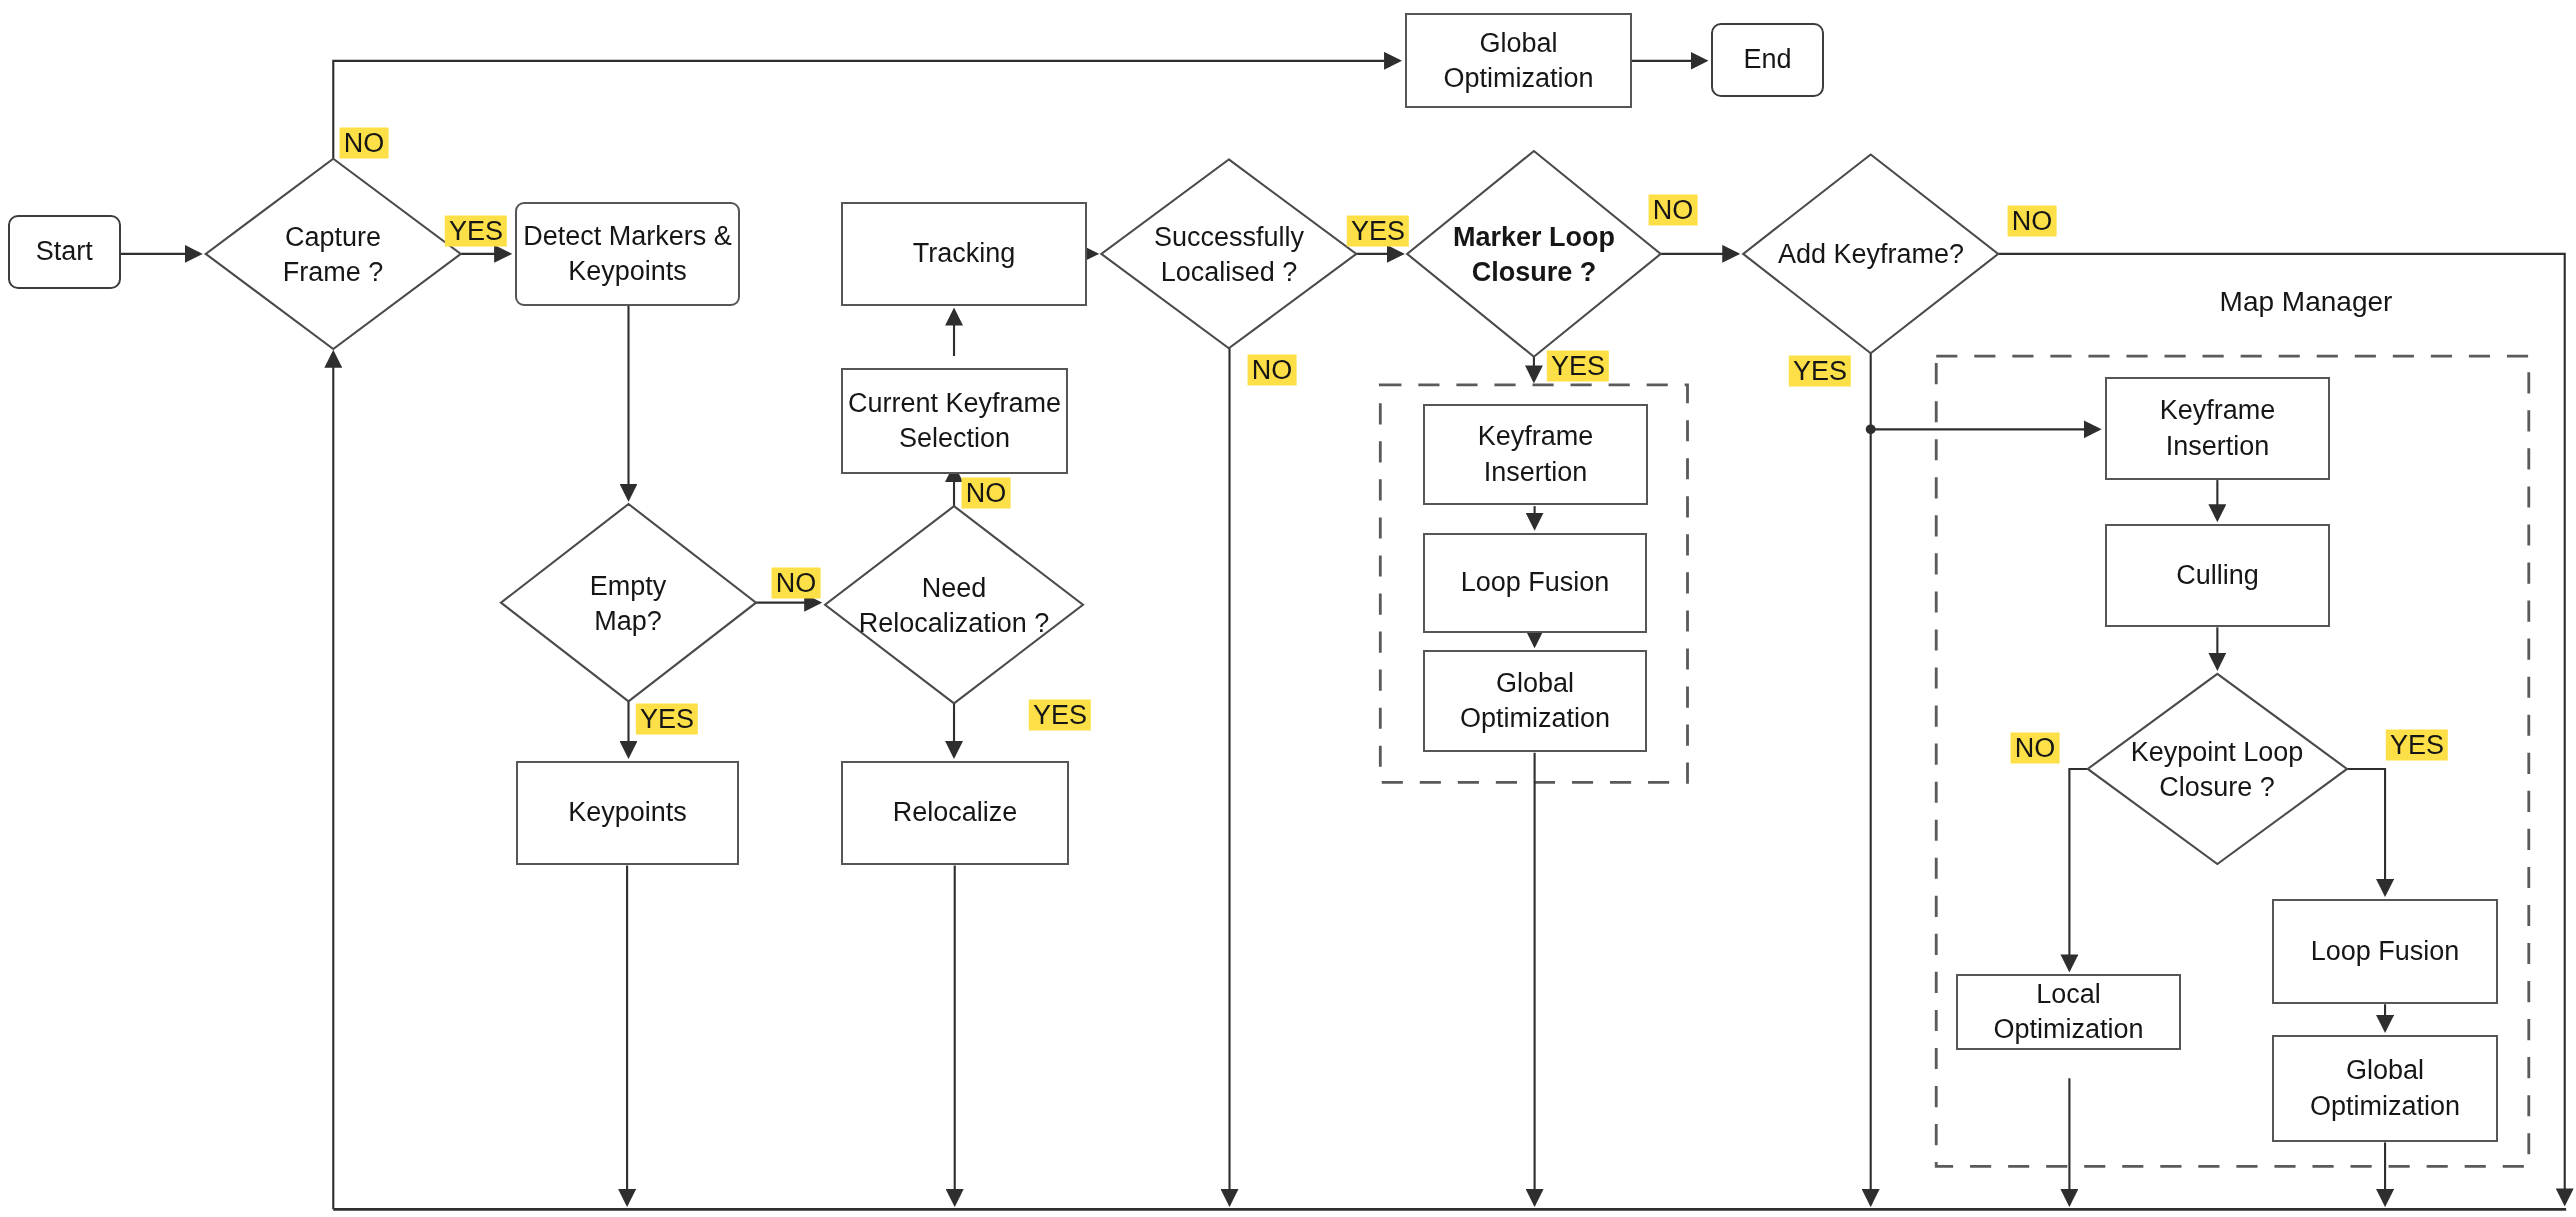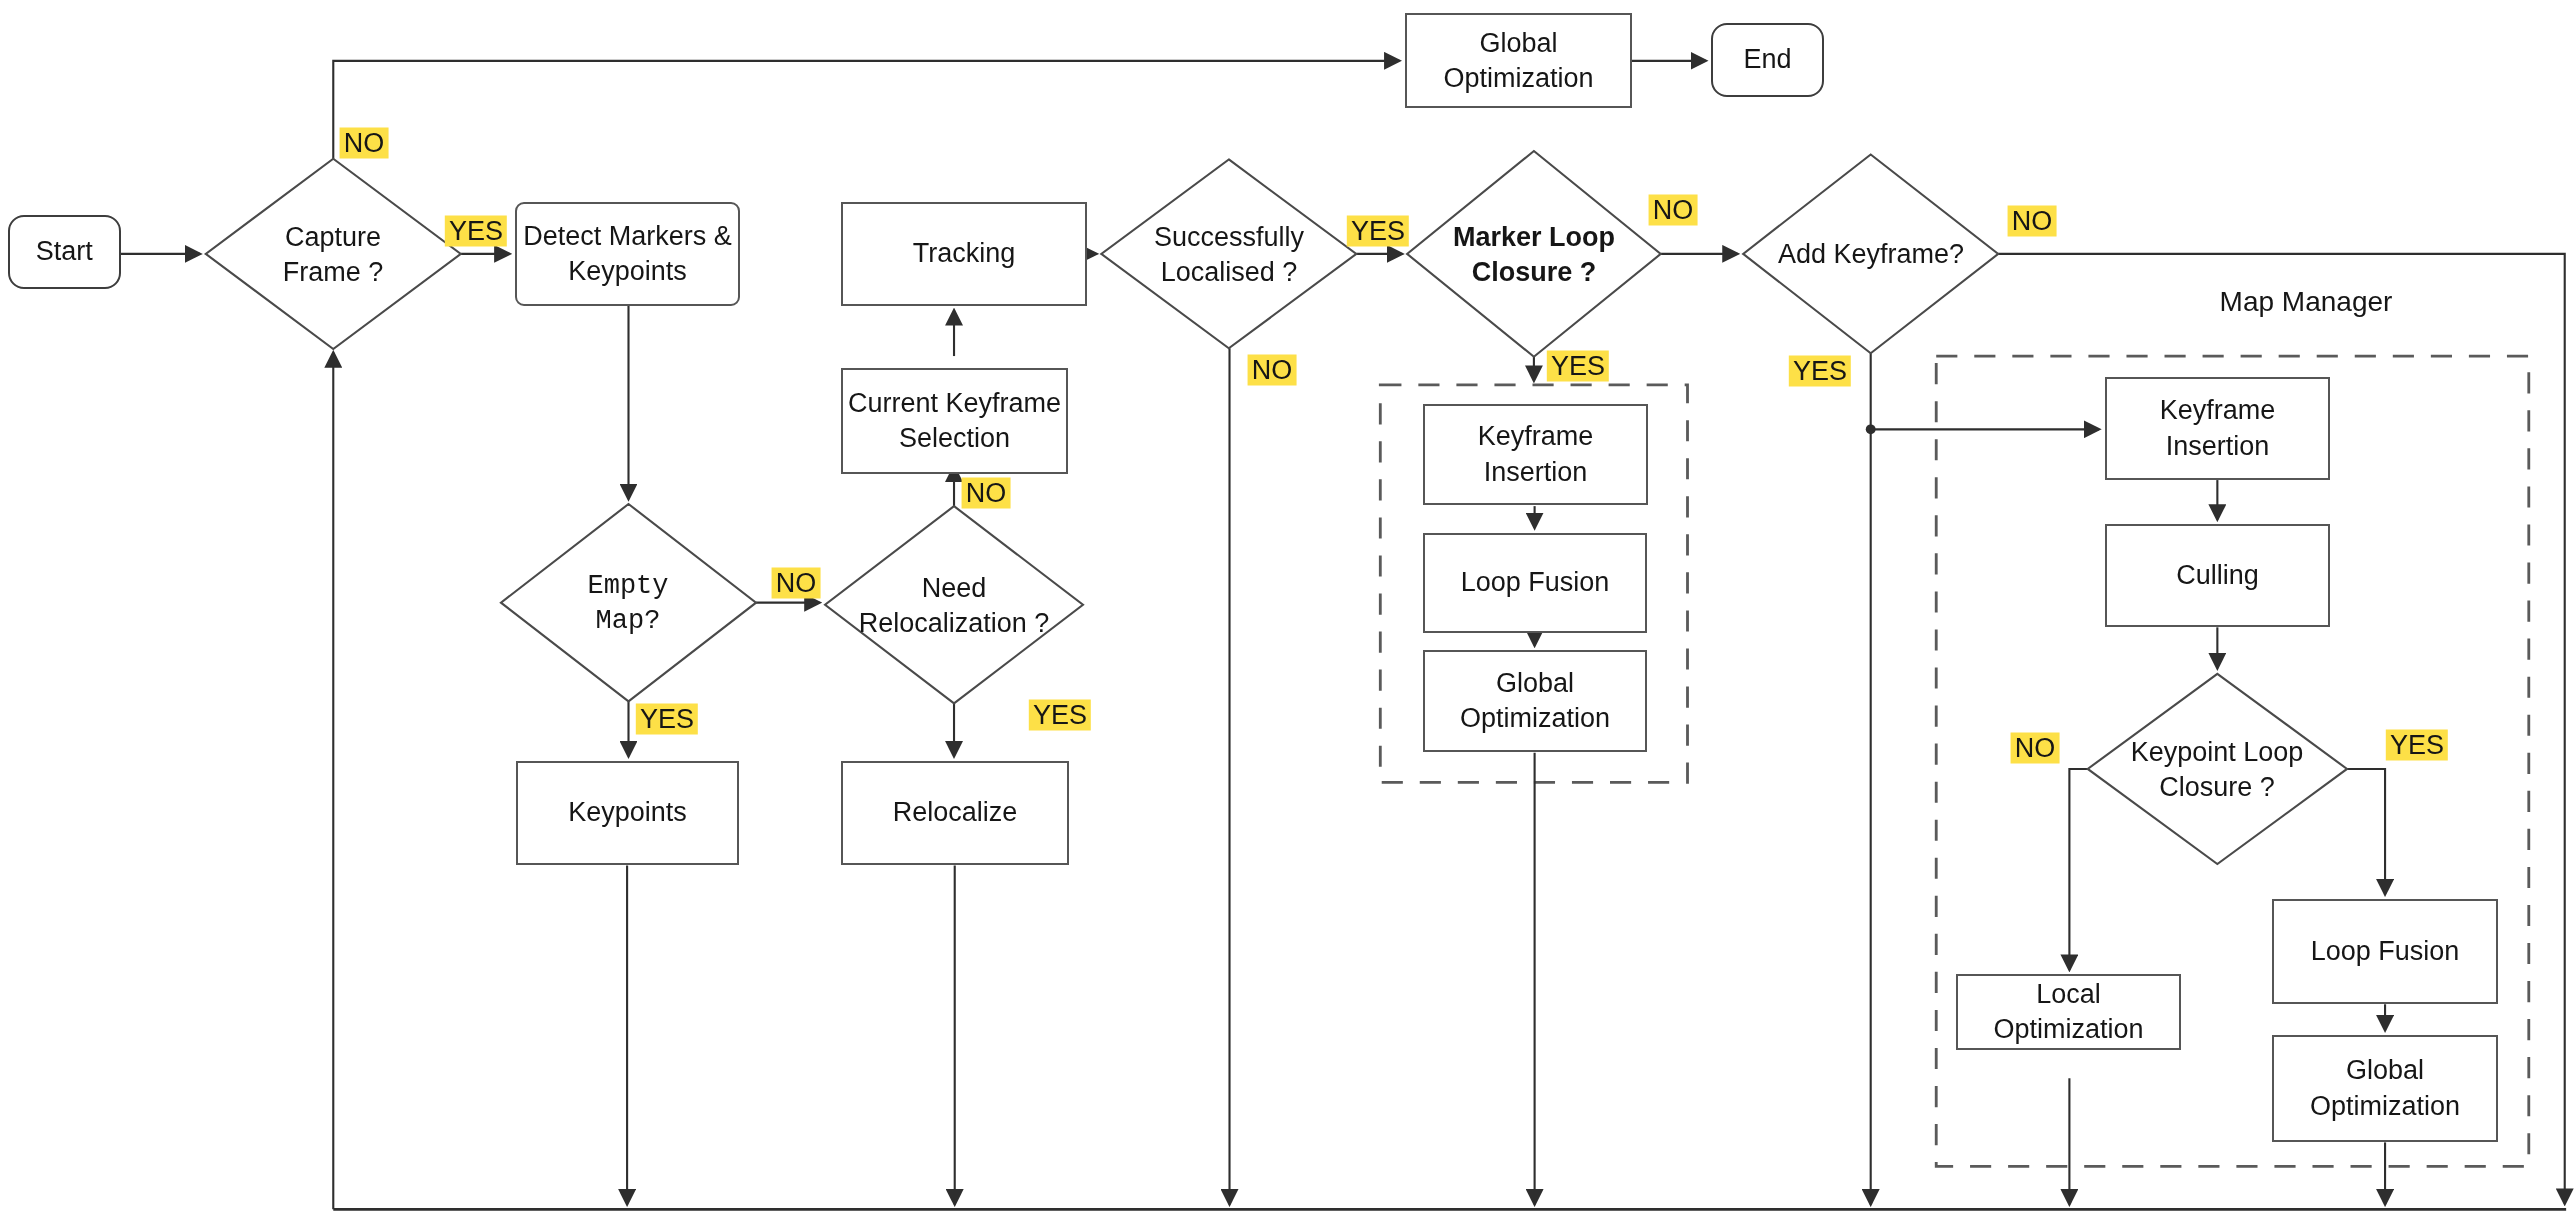--- a/index.html
+++ b/index.html
@@ -6,21 +6,21 @@
   .stage{
     position:relative;width:2576px;height:1218px;background:#ffffff;
     font-family:"Liberation Sans",sans-serif;color:#161616;overflow:hidden;
   }
   .stage svg{position:absolute;left:0;top:0;}
   .node{
     position:absolute;display:flex;align-items:center;justify-content:center;
     text-align:center;white-space:pre-line;font-size:27px;line-height:1.3;
     background:#ffffff;border:2.1px solid #565656;box-sizing:border-box;
   }
-  .rounded{border:2.1px solid #3d3d3d;border-radius:16px;}
+  .rounded{border:2.1px solid #3d3d3d;border-radius:10px;}
   .diamond-label{
     position:absolute;transform:translate(-50%,-50%);text-align:center;
     white-space:pre-line;font-size:27px;line-height:1.3;
   }
   .edge-label{
     position:absolute;transform:translate(-50%,-50%);font-size:27px;
     background:#fde047;padding:0 4.2px;
   }
   .container-label{
     position:absolute;transform:translate(-50%,-50%);font-size:28px;
@@ -113,21 +113,21 @@
   <div class="node" style="left:2272px;top:1035px;width:226px;height:107px;">Global
 Optimization</div>
 
   <div class="diamond-label" style="left:333px;top:255px;">Capture
 Frame ?</div>
   <div class="diamond-label" style="left:1229px;top:255px;">Successfully
 Localised ?</div>
   <div class="diamond-label" style="left:1534px;top:255px;font-weight:bold;">Marker Loop
 Closure ?</div>
   <div class="diamond-label" style="left:1871px;top:255px;">Add Keyframe?</div>
-  <div class="diamond-label" style="left:628px;top:604px;font-family:Liberation Mono, monospace;">Empty
+  <div class="diamond-label" style="left:628px;top:604px;">Empty
 Map?</div>
   <div class="diamond-label" style="left:954px;top:606px;">Need
 Relocalization ?</div>
   <div class="diamond-label" style="left:2217px;top:770px;">Keypoint Loop
 Closure ?</div>
 
   <div class="container-label" style="left:2306px;top:302px;">Map Manager</div>
 
   <div class="edge-label" style="left:364px;top:143px;">NO</div>
   <div class="edge-label" style="left:476px;top:231px;">YES</div>

